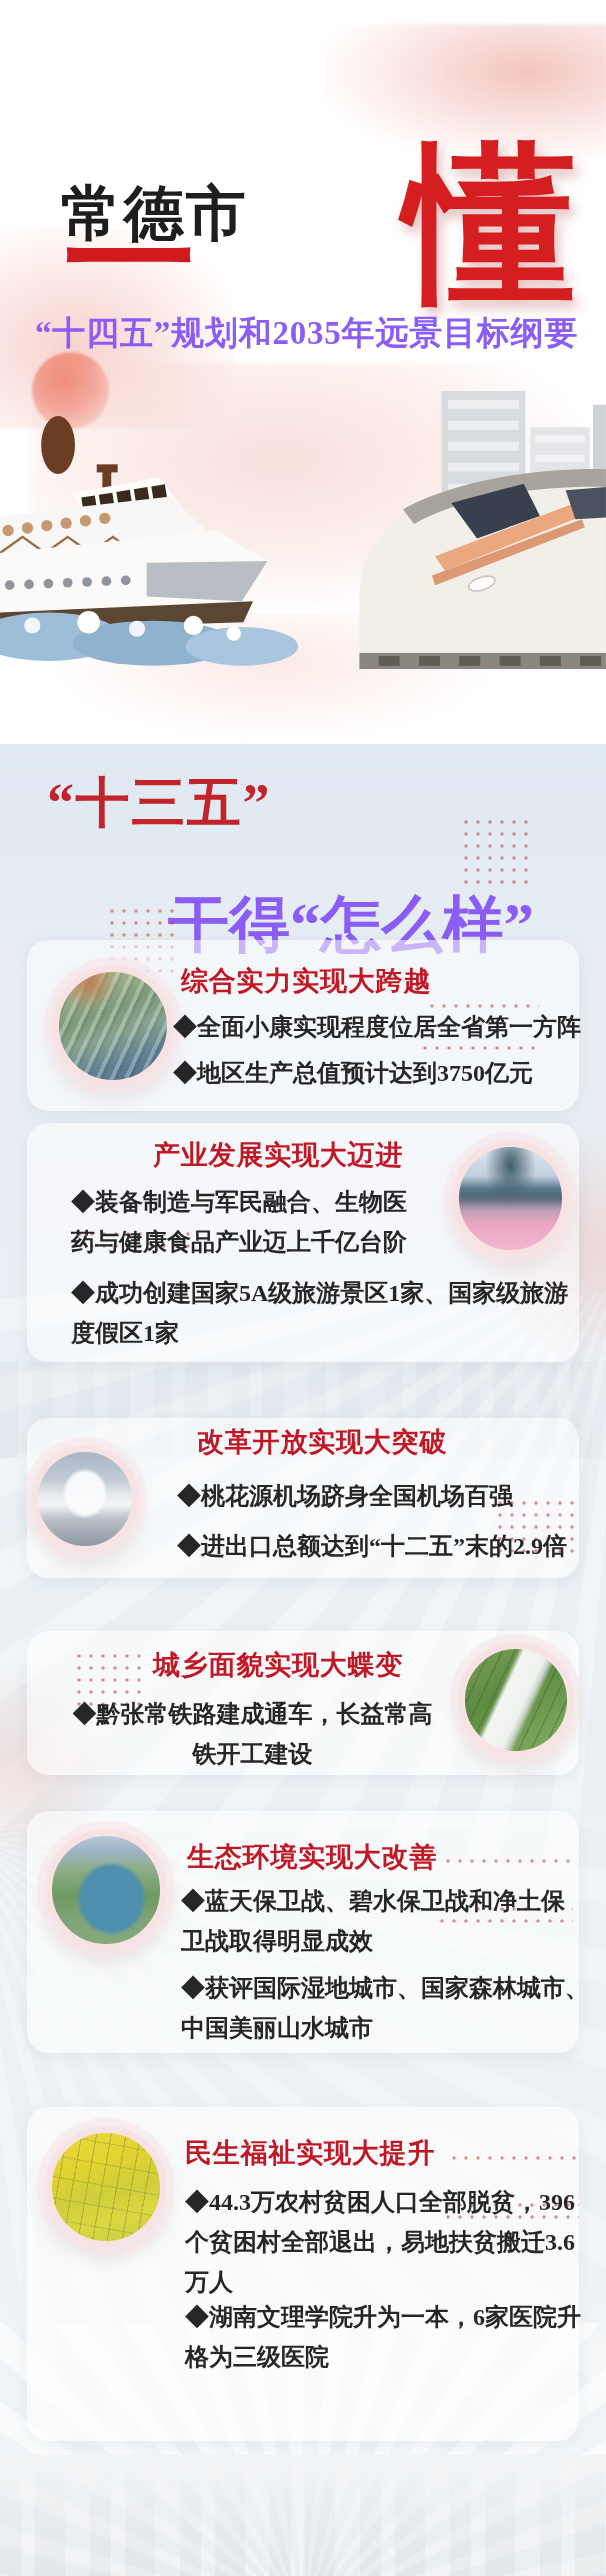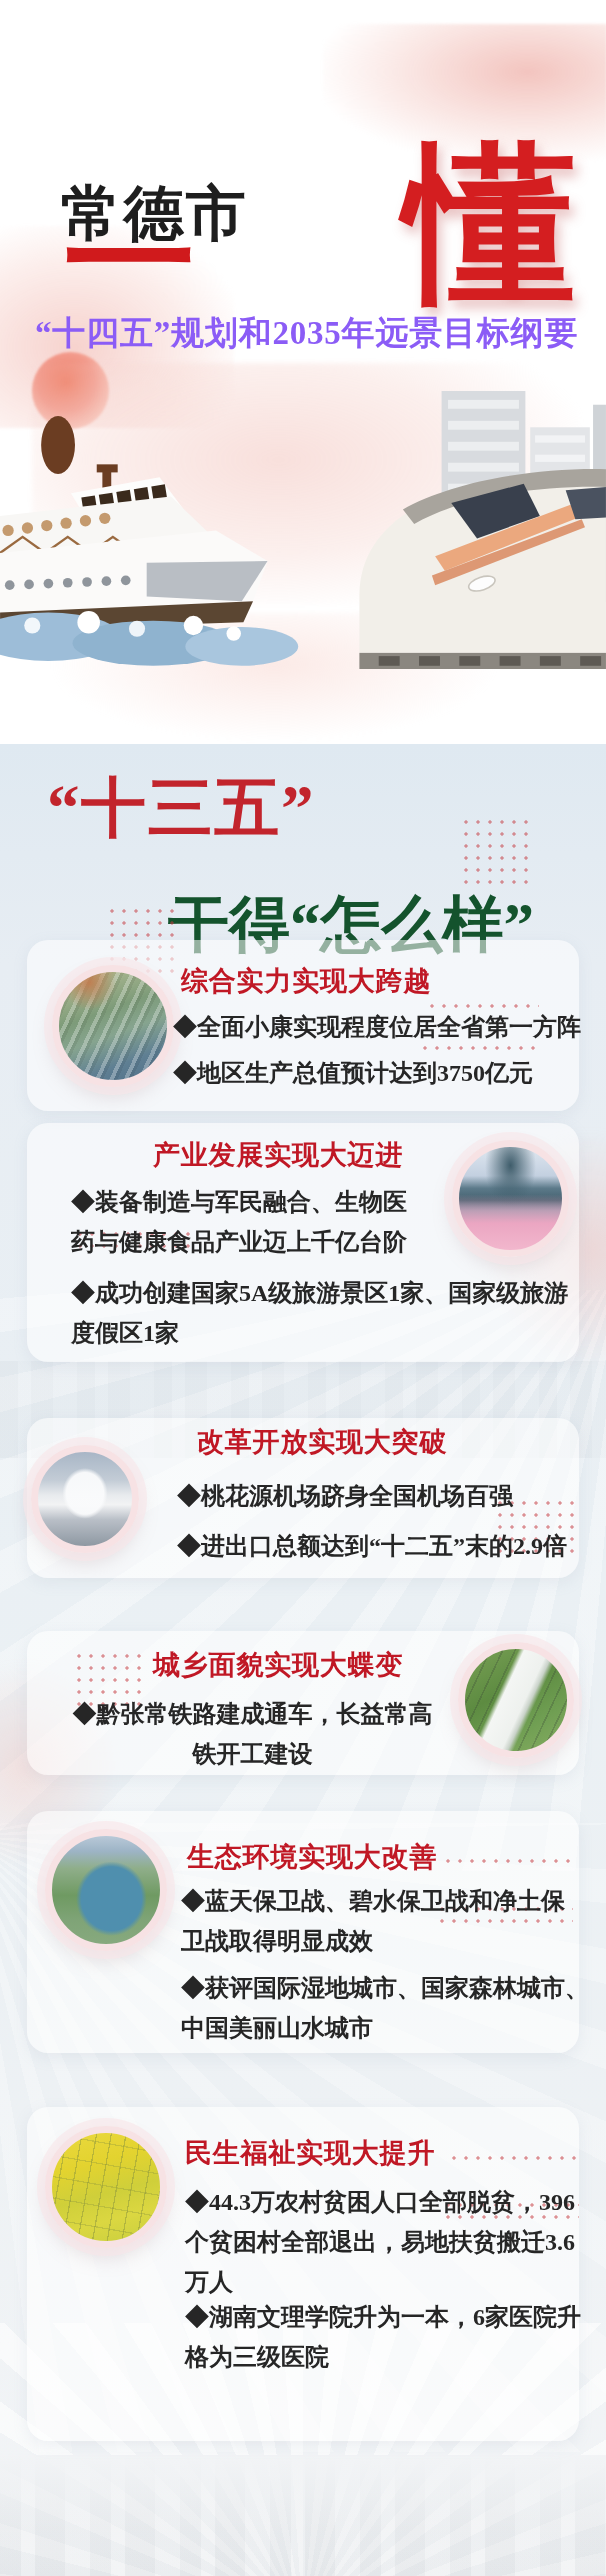--- a/index.html
+++ b/index.html
@@ -51,22 +51,22 @@
   .pe1{left:484px;top:1129px;width:210px;height:242px;background:radial-gradient(ellipse,rgba(240,186,180,.45),rgba(255,255,255,0) 70%);}
   .pe2{left:-73px;top:1661px;width:194px;height:210px;background:radial-gradient(ellipse,rgba(240,190,184,.38),rgba(255,255,255,0) 70%);}
   .skyline{left:0;top:2455px;width:606px;height:121px;opacity:.14;
     background:repeating-linear-gradient(90deg,rgba(110,122,134,.8) 0 21px,rgba(158,166,174,.55) 21px 35px,rgba(96,108,120,.75) 35px 65px,rgba(150,158,166,.6) 65px 90px);}
   .skyline-fade{left:0;top:2455px;width:606px;height:121px;
     background:linear-gradient(180deg,#f2f4f6 0%,rgba(242,244,246,.25) 60%,rgba(242,244,246,0) 100%);}
   .skyline2{left:0;top:1361px;width:606px;height:97px;opacity:.07;
     background:repeating-linear-gradient(90deg,rgba(110,122,134,.8) 0 18px,rgba(158,166,174,.5) 18px 31px,rgba(96,108,120,.7) 31px 53px,rgba(150,158,166,.55) 53px 77px);}
 
   
-  .h-line1{left:47px;top:776px;font-size:65px;font-weight:bold;color:#c2242c;line-height:1;letter-spacing:1.6px;}
-  .h-line2{left:168px;top:894px;font-size:61px;font-weight:bold;color:#14532d;line-height:1;}
+  .h-line1{left:47px;top:776px;font-size:54px;font-weight:bold;color:#c2242c;line-height:1;letter-spacing:1.6px;}
+  .h-line2{left:168px;top:894px;font-size:61px;font-weight:bold;color:#8b5cf6;line-height:1;}
 
   
   .dots{position:absolute;pointer-events:none;
     background-image:radial-gradient(rgba(197,58,63,.55) 1.4px,rgba(197,58,63,0) 1.9px);
     background-size:12px 12px;}
 
   
   .card{position:absolute;background:rgba(255,255,255,.55);border-radius:21px;
     box-shadow:0 4.8px 14.5px rgba(140,160,180,.12);}
   .circ{position:absolute;border-radius:50%;border:7.3px solid #f7e2e4;

